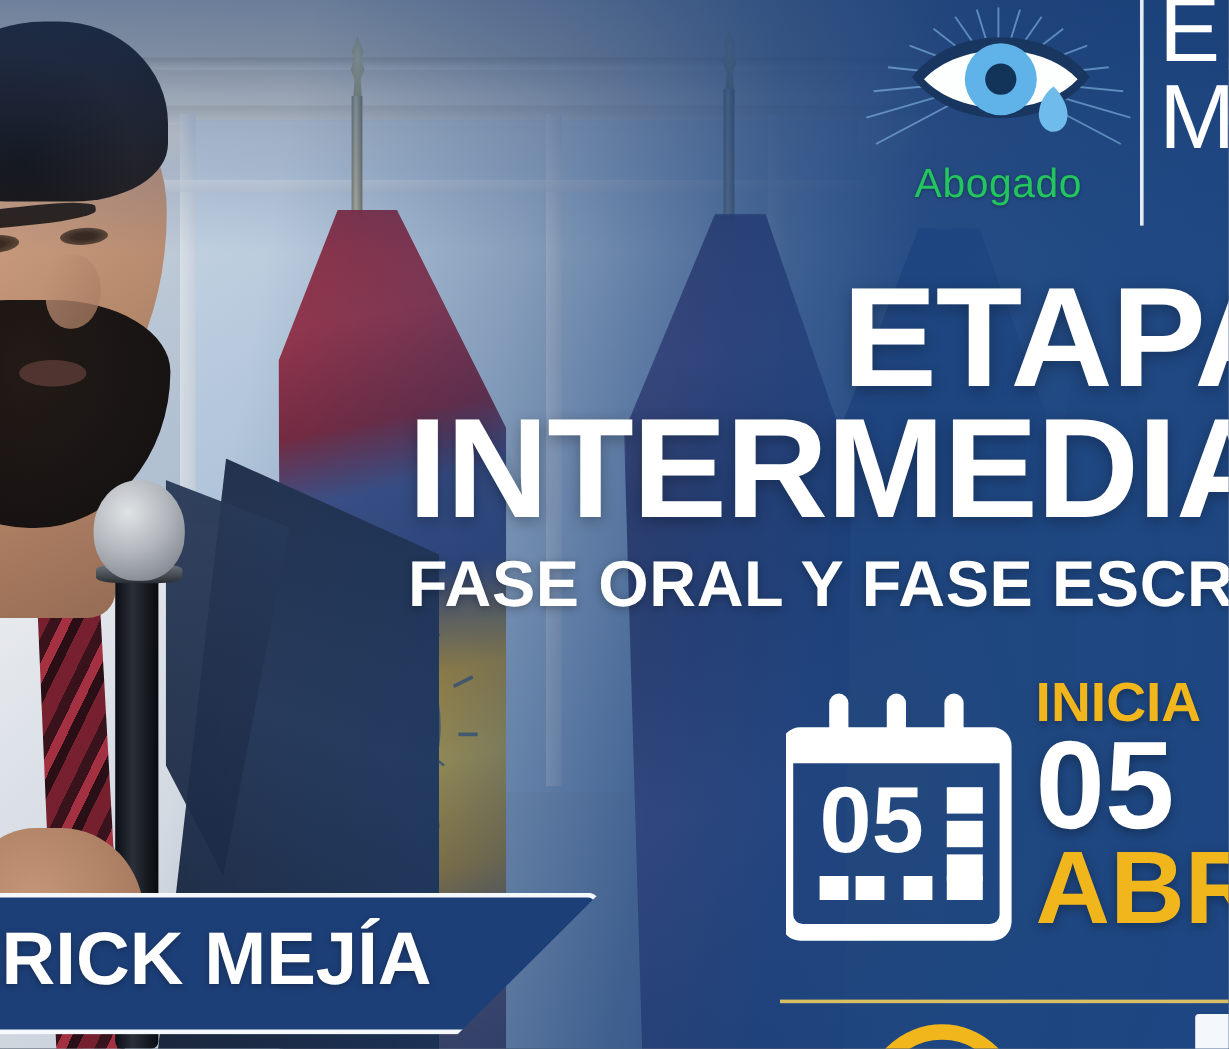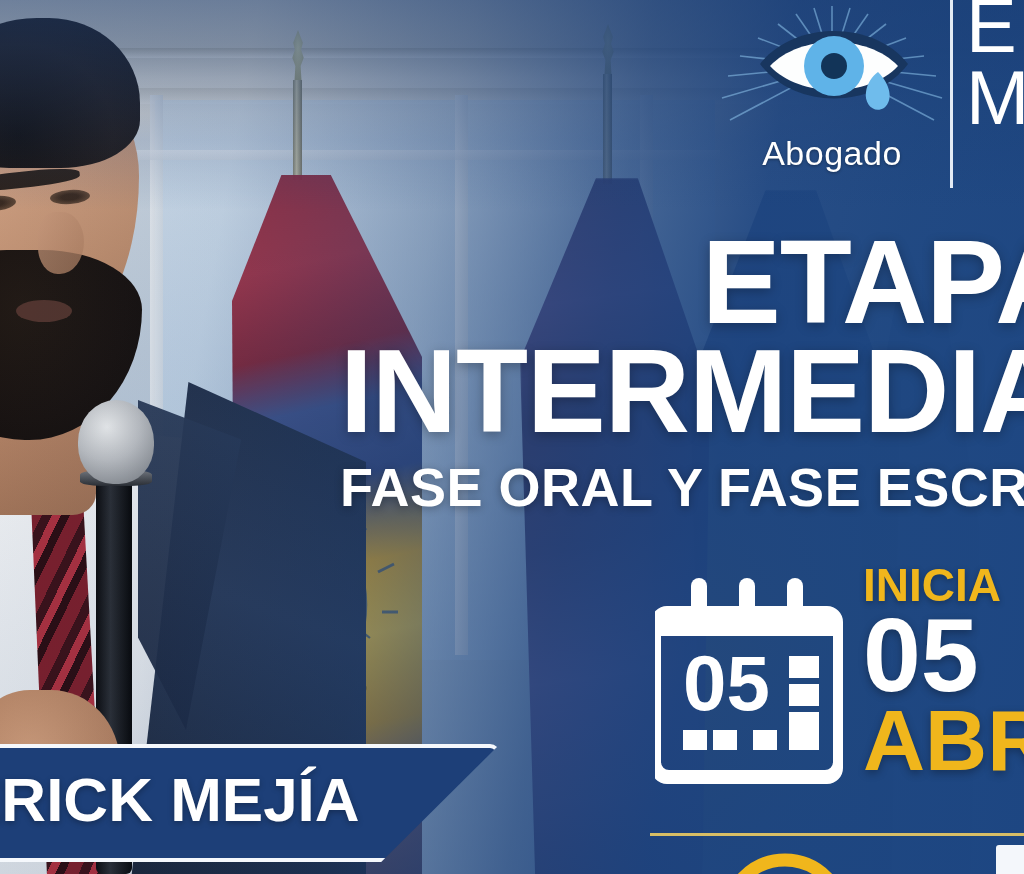--- a/index.html
+++ b/index.html
@@ -232,21 +232,21 @@
     background: linear-gradient(180deg, rgba(24,60,116,.55), rgba(24,60,116,0));
     pointer-events:none;
   }
 
   
   .logo-block { position:absolute; left:714px; top:6px; width:236px; height:186px; }
   .rays { position:absolute; inset:0; }
   .eye-logo { position:absolute; left:40px; top:8px; width:160px; height:104px; }
   .logo-caption {
     position:absolute; left:0; right:0; top:128px;
-    text-align:center; color:#ffffff; font-size:34px; font-weight:400;
+    text-align:center; color:#22c55e; font-size:34px; font-weight:400;
     letter-spacing:.5px; text-shadow:0 1px 3px rgba(0,0,0,.35);
   }
   .logo-divider {
     position:absolute; left:950px; top:0px; width:3px; height:188px;
     background:#eef4fb; opacity:.95;
   }
   .logo-name {
     position:absolute; left:966px; top:-10px; width:120px;
     color:#ffffff; font-size:76px; font-weight:400; line-height:.95;
     letter-spacing:1px; white-space:nowrap; overflow:hidden;

